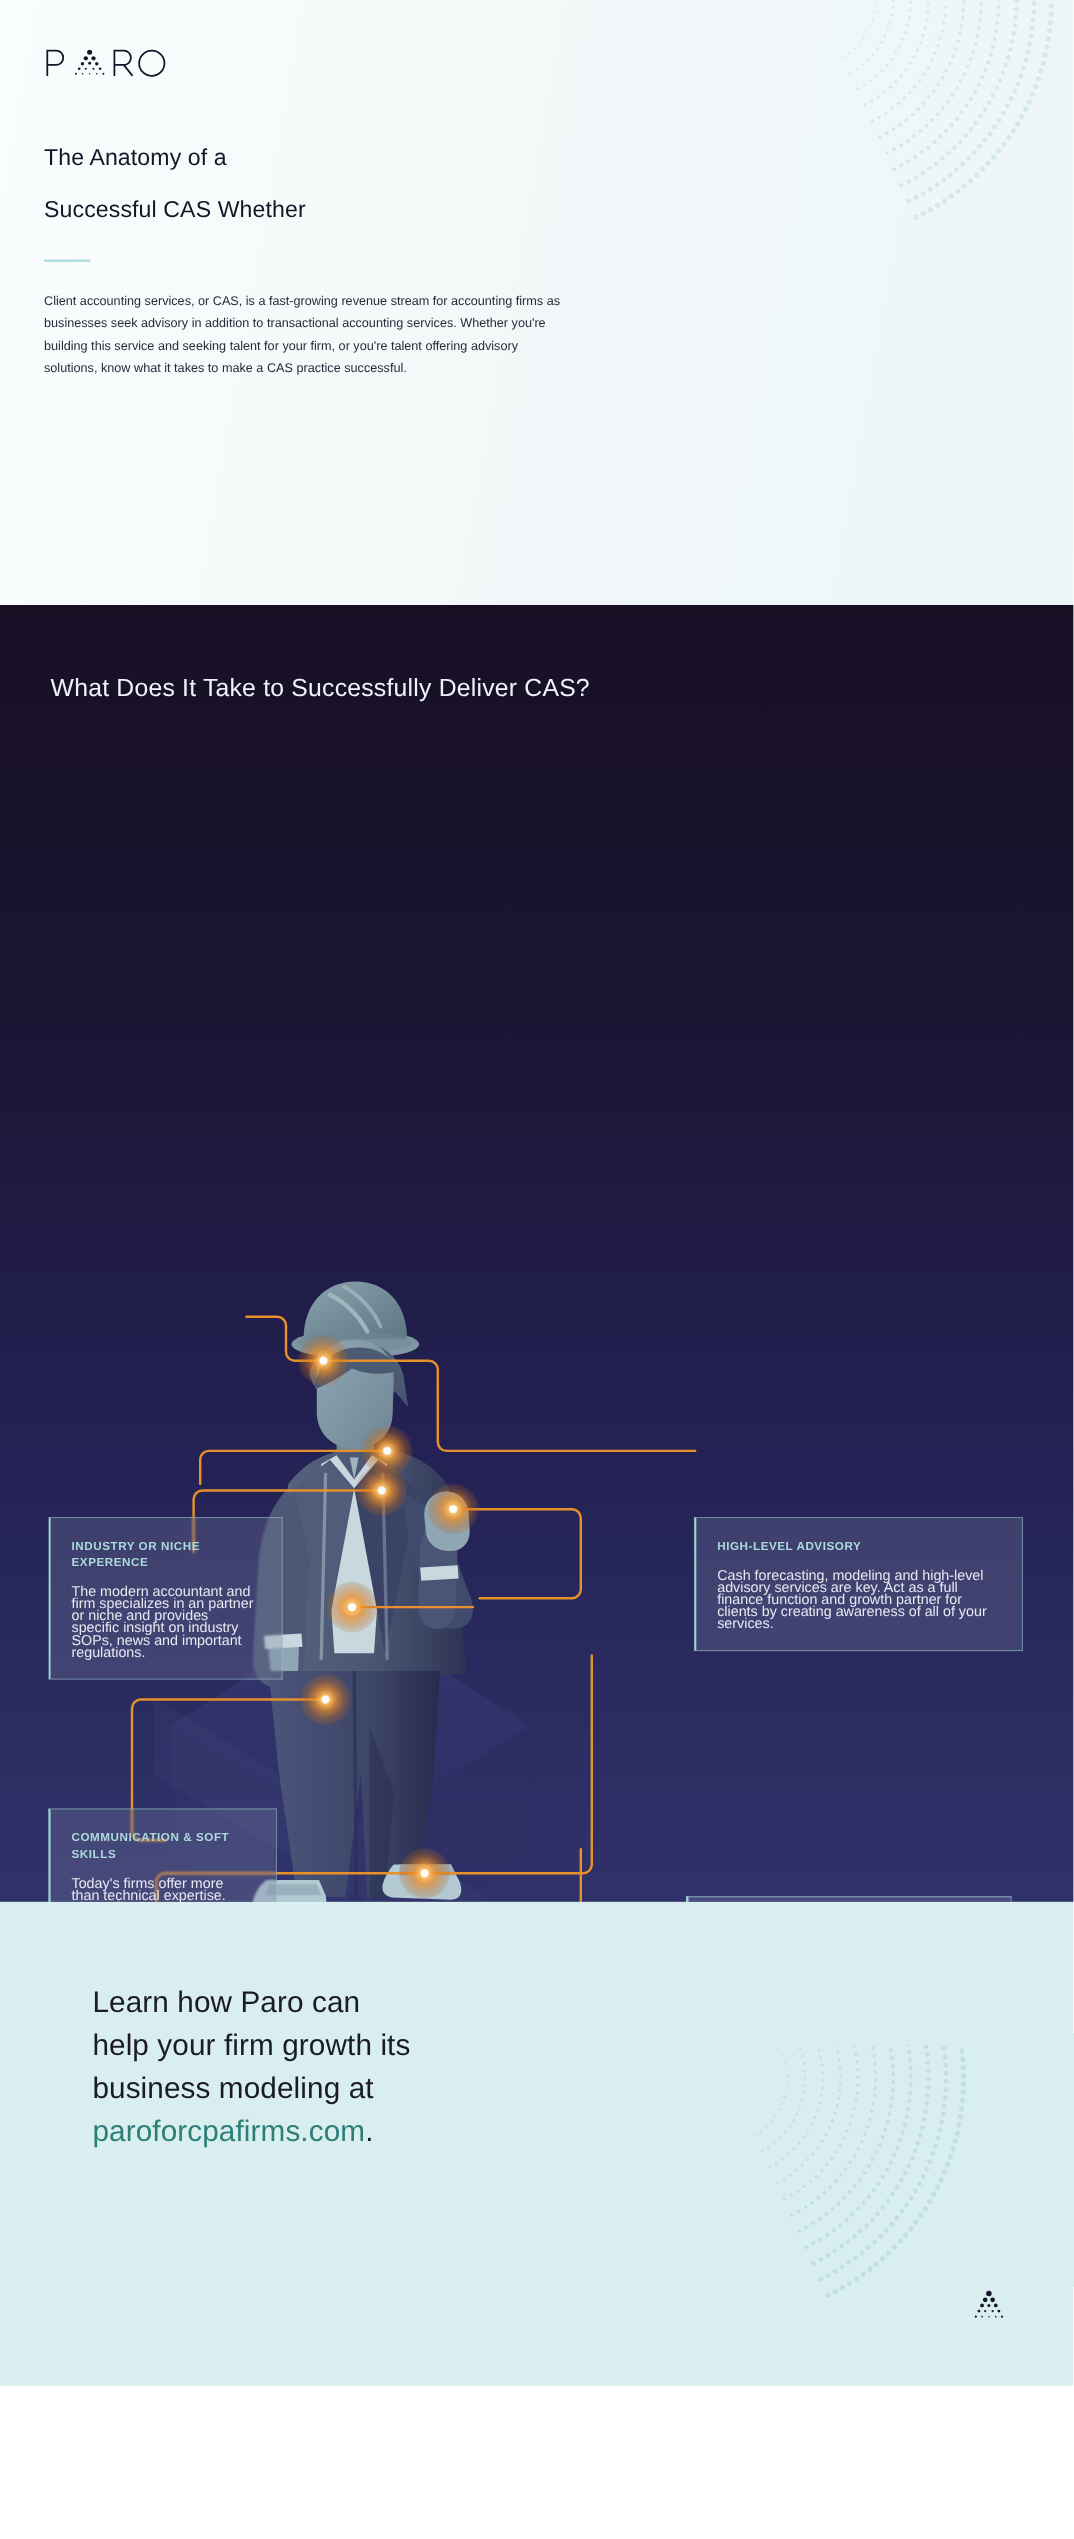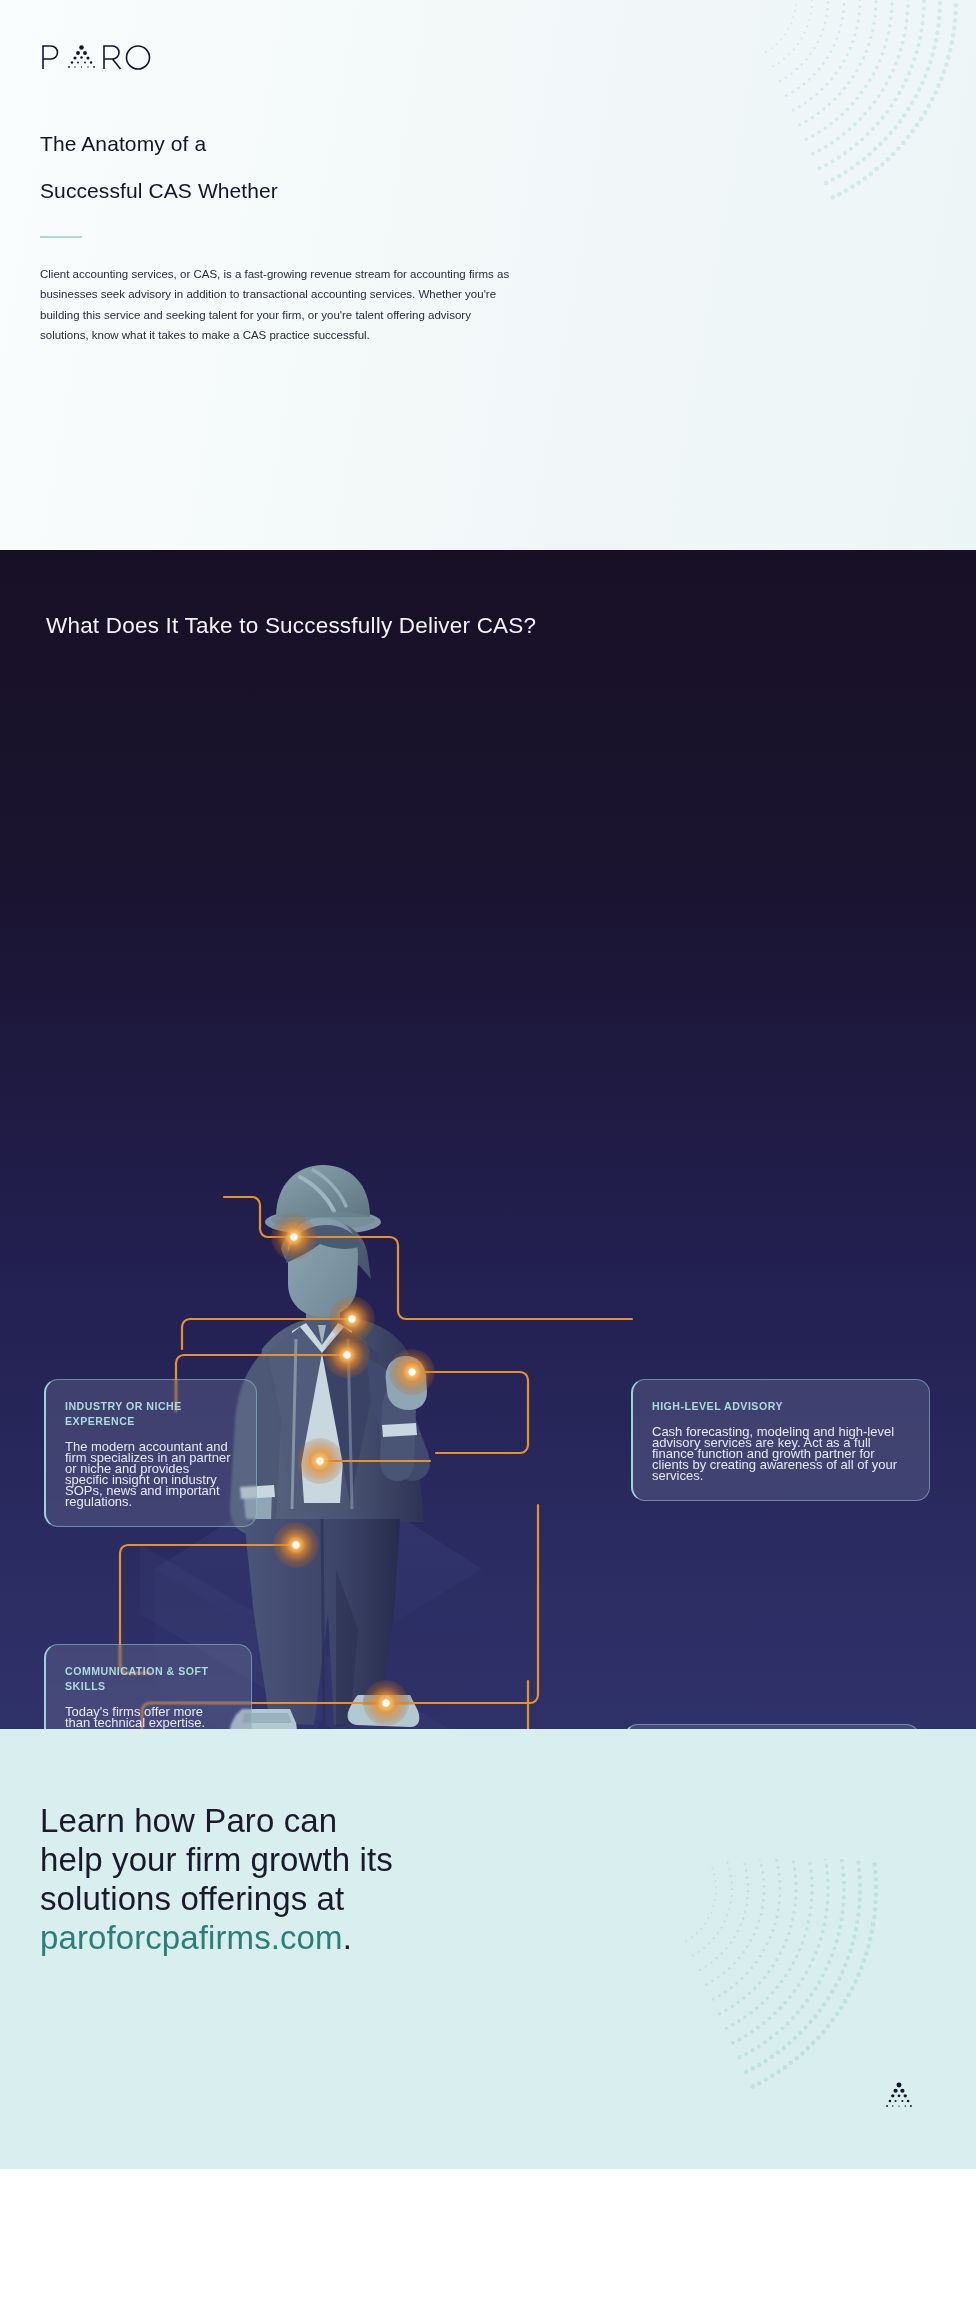--- a/index.html
+++ b/index.html
@@ -68,21 +68,21 @@
       rgba(200,110,30,.38) 52%, rgba(150,80,25,.12) 74%,
       rgba(120,60,20,0) 100%);
   }
 
   
   .card {
     position:absolute; z-index:7;
     background:rgba(124,130,162,.30);
     border:1px solid rgba(152,200,203,.55);
     border-left:2px solid #9dd3d4;
-    border-radius:14px;
+    border-radius:0;
     padding:19px 20px 19px 19px;
     backdrop-filter:blur(1px);
   }
   .card h3 {
     font-size:10.6px; font-weight:700; letter-spacing:.5px;
     color:#abdbdc; line-height:15px; margin-bottom:12px;
   }
   .card p {
     font-size:13px; line-height:11px; color:#e7e9f2; font-weight:400;
   }
@@ -91,22 +91,22 @@
   .footer {
     position:relative; height:440px;
     background:#d9eeee; overflow:hidden;
   }
   .footer-dots {
     position:absolute; right:-40px; bottom:-50px;
     width:430px; height:360px; opacity:.5; pointer-events:none;
   }
   .footer-inner { position:relative; z-index:2; padding:72px 0 0 40px; }
   .cta {
-    font-size:33px; line-height:39px; font-weight:400;
-    color:#1b1a2c; letter-spacing:.1px;
+    font-size:27px; line-height:39px; font-weight:400;
+    color:#1b1a2c; letter-spacing:.1px;margin-left:44px;
   }
   .cta .link { color:#2c7e79; }
   .footer-mark { position:absolute; right:60px; bottom:55px; z-index:3; }
 </style>
 </head>
 <body>
 
 <div class="page">
 
   <section class="hero">
@@ -950,21 +950,21 @@
           <circle cx="179.9" cy="220.6" r="2.36" fill="#a9d6d8"></circle>
           <circle cx="173.3" cy="224.2" r="2.36" fill="#a9d6d8"></circle>
           <circle cx="166.7" cy="227.6" r="2.36" fill="#a9d6d8"></circle>
         </g>
     </svg>
 
     <div class="footer-inner">
       <div class="cta">
         <div>Learn how Paro can</div>
         <div>help your firm growth its</div>
-        <div>solutions offerings at</div>
+        <div>business modeling at</div>
         <div><a href="#" class="link" style="text-decoration:none">paroforcpafirms.com</a><span>.</span></div>
       </div>
     </div>
 
     <svg class="footer-mark" width="34" height="34" viewBox="0 0 60 60">
       <g fill="#15142a">
         <circle cx="30" cy="9" r="4.4"></circle>
         <circle cx="24" cy="19" r="3.7"></circle>
           <circle cx="36" cy="19" r="3.7"></circle>
         <circle cx="19" cy="28" r="3"></circle>

